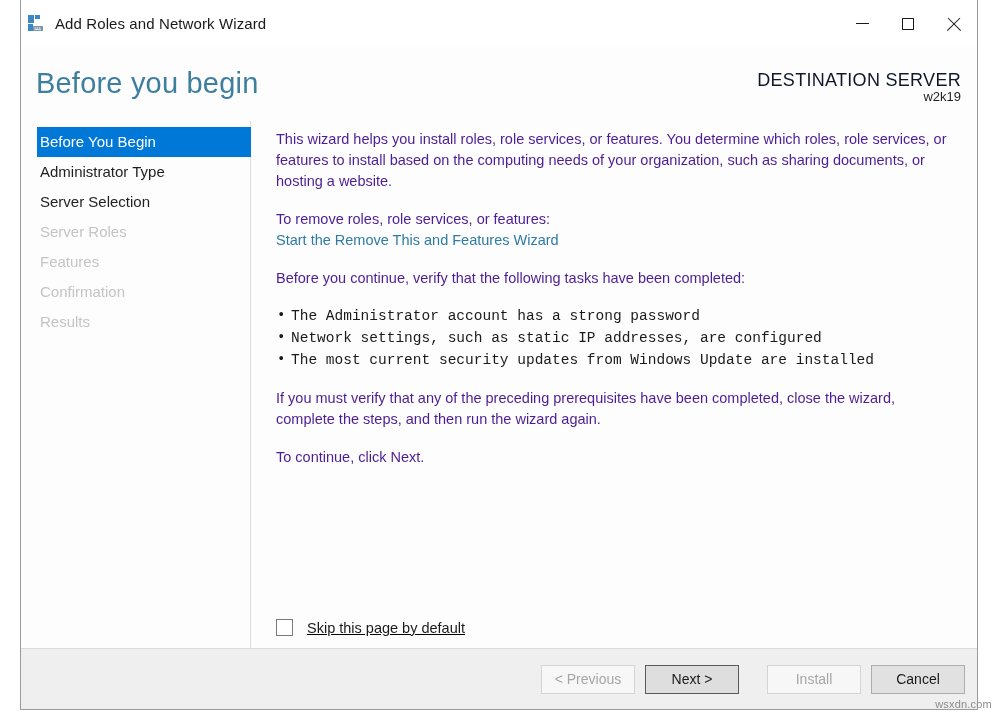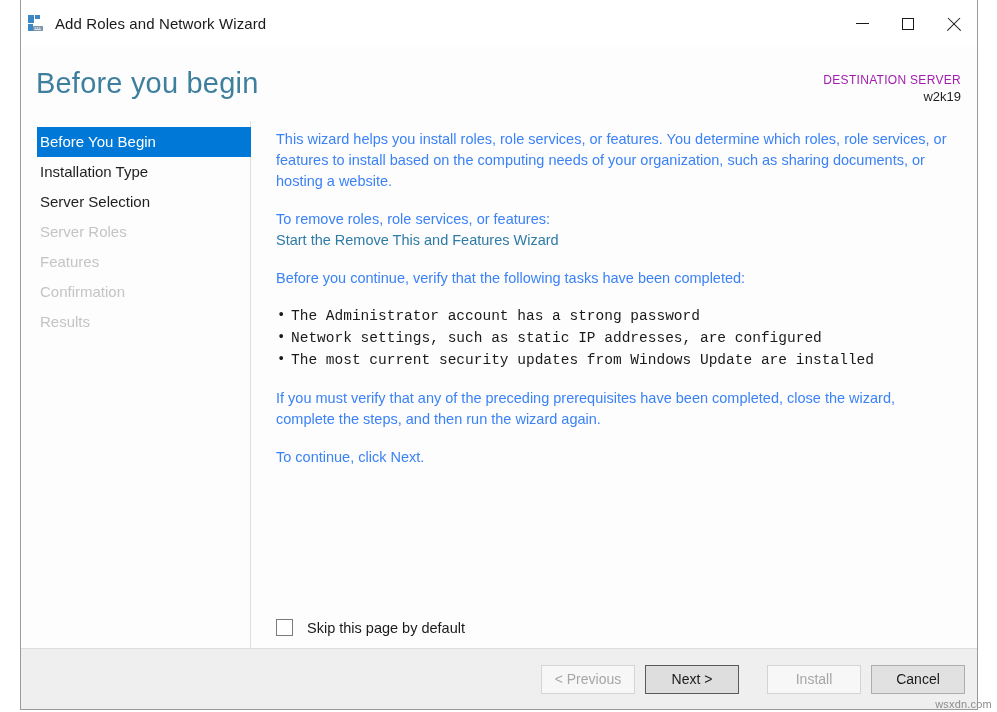--- a/index.html
+++ b/index.html
@@ -127,22 +127,22 @@
     letter-spacing: 0.2px;
   }
   .dest-block {
     position: absolute;
     right: 16px;
     top: 25px;
     text-align: right;
     line-height: 16px;
   }
   .dest-label {
-    font-size: 12px;
-    color: #a21caf;
+    font-size: 18px;
+    color: #0f172a;
     letter-spacing: 0.3px;
     display: block;
   }
   .dest-value {
     font-size: 13px;
     color: #1f1f1f;
     display: block;
     margin-top: 1px;
   }
 
@@ -189,21 +189,21 @@
     left: 231px;
     top: 0;
     width: 725px;
     height: 528px;
     box-sizing: border-box;
     padding: 0 20px 0 24px;
   }
   .para {
     font-size: 14.5px;
     line-height: 21px;
-    color: #3b82f6;
+    color: #4c1d95;
     margin: 0;
   }
   .sp-1 { height: 17px; }
   .sp-2 { height: 16px; }
   .content-top { height: 8px; }
   .link {
     font-size: 14.5px;
     line-height: 21px;
     color: #2e7ba6;
     text-decoration: none;
@@ -232,20 +232,21 @@
     color: #1a1a1a;
   }
 
   .skip-row {
     position: absolute;
     left: 24px;
     bottom: 13px;
     display: flex;
     align-items: center;
     cursor: default;
+    text-decoration: underline;
   }
   .cbox {
     width: 17px;
     height: 17px;
     border: 1px solid #7a7a7a;
     background: #ffffff;
     box-sizing: border-box;
     flex: 0 0 auto;
   }
   .skip-label {
@@ -345,21 +346,21 @@
       <div class="dest-block">
         <span class="dest-label">DESTINATION SERVER</span>
         <span class="dest-value">w2k19</span>
       </div>
     </div>
 
     <div class="main">
 
       <div class="nav">
         <div class="nav-item selected">Before You Begin</div>
-        <div class="nav-item">Installation Type</div>
+        <div class="nav-item">Administrator Type</div>
         <div class="nav-item">Server Selection</div>
         <div class="nav-item disabled">Server Roles</div>
         <div class="nav-item disabled">Features</div>
         <div class="nav-item disabled">Confirmation</div>
         <div class="nav-item disabled">Results</div>
       </div>
 
       <div class="content">
         <div class="content-top"></div>
 

